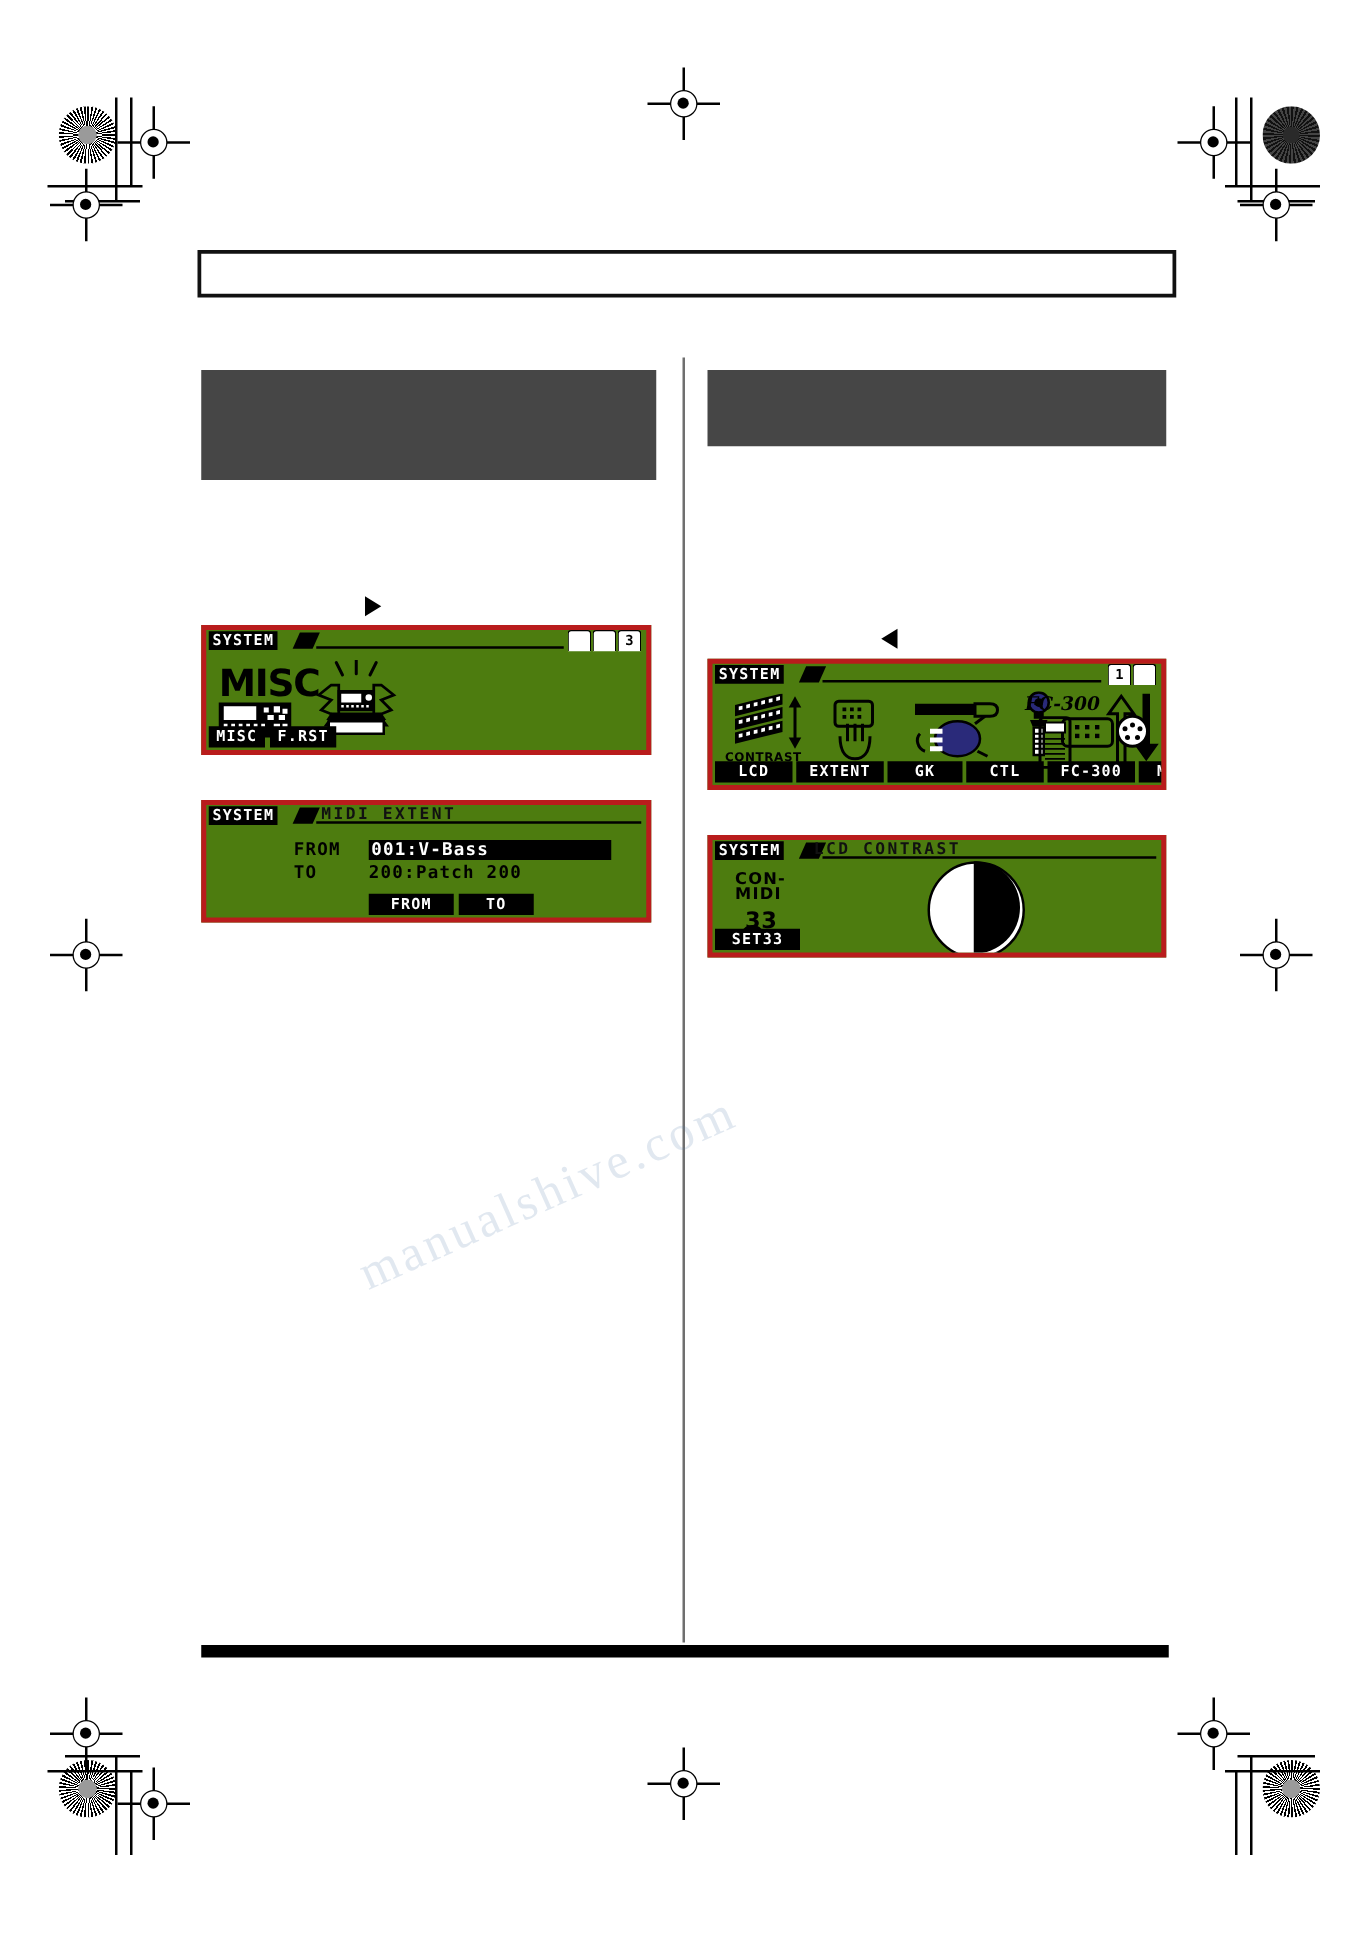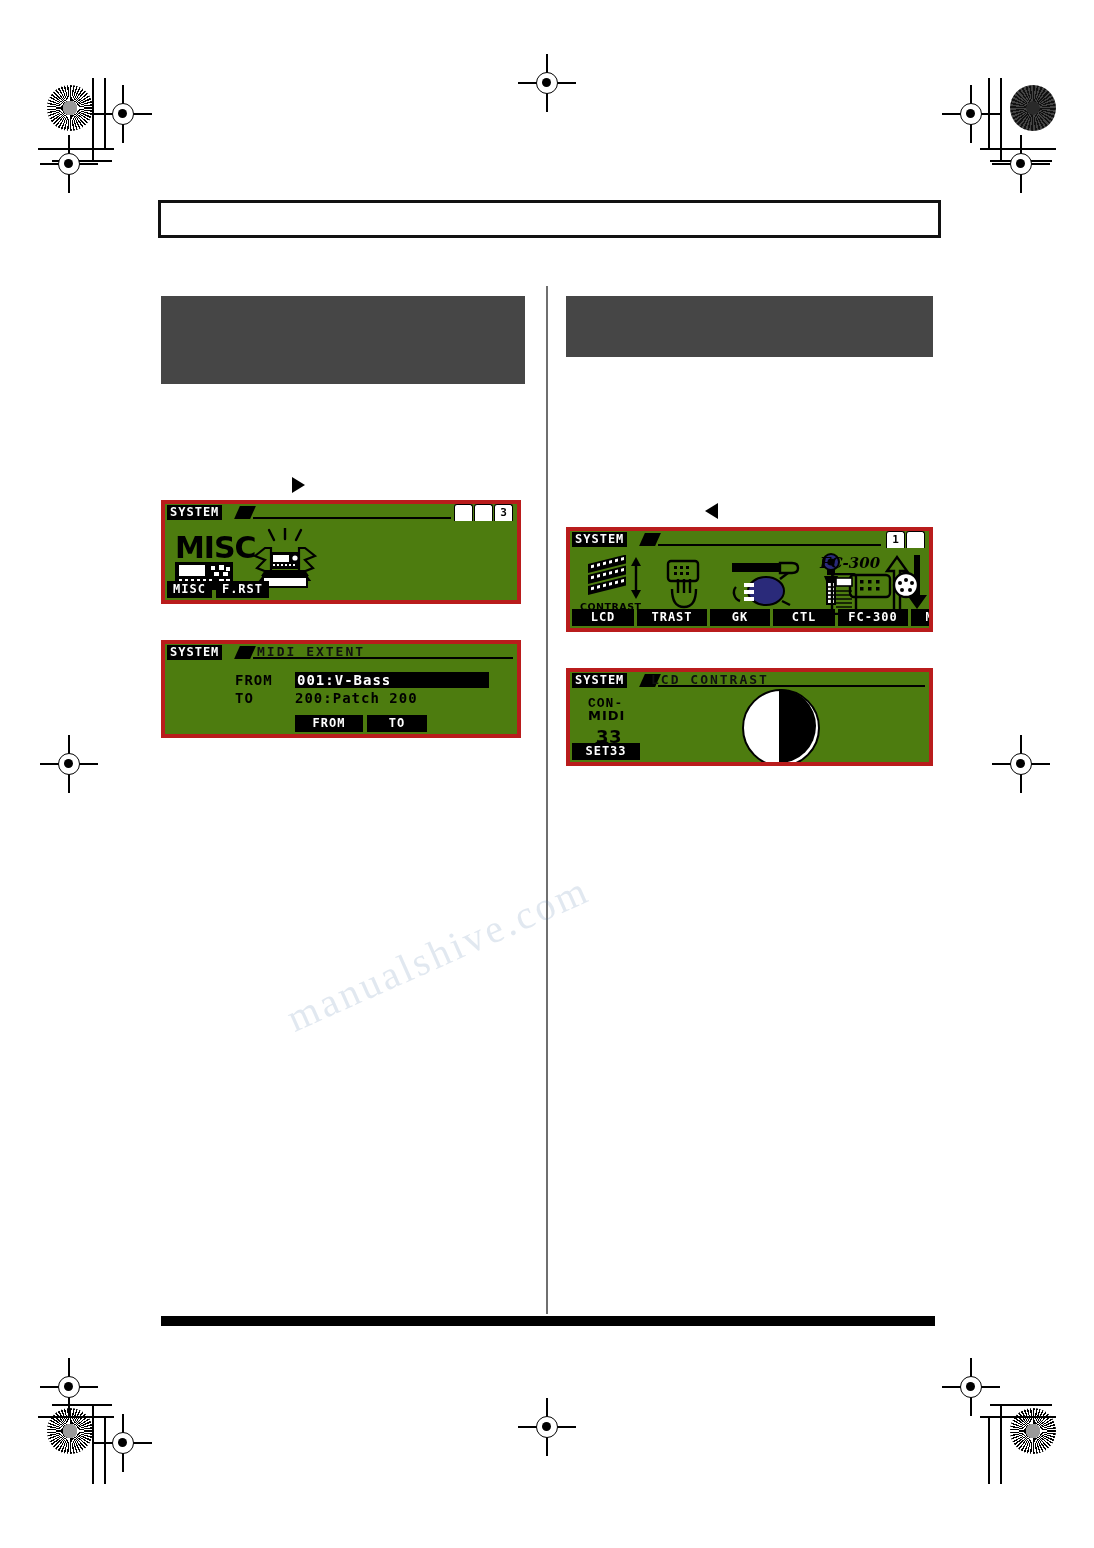--- a/index.html
+++ b/index.html
@@ -419,37 +419,37 @@
           <circle cx="24" cy="27" r="2"></circle>
         <circle cx="30" cy="30" r="2"></circle>
           <circle cx="20" cy="37" r="2"></circle>
         <circle cx="28" cy="37" r="2"></circle>
       </g>
     </svg>
   </div>
 
   <div class="softkeys" style="gap:3px;">
     <div class="sk" style="min-width:50px;">LCD</div>
-    <div class="sk" style="min-width:58px;">TRAST</div>
+    <div class="sk" style="min-width:58px;">EXTENT</div>
     <div class="sk" style="min-width:48px;">GK</div>
     <div class="sk" style="min-width:50px;">CTL</div>
     <div class="sk" style="min-width:58px;">FC-300</div>
     <div class="sk" style="min-width:50px;">MIDI</div>
   </div>
 </div>
 
 <div class="lcd" style="left:566px;top:668px;width:367px;height:98px;">
   <div class="lcd-title">
     <span class="tag">SYSTEM</span>
     <span class="slash" style="left:72px;"></span>
     <span class="subtitle" style="left:81px;">LCD CONTRAST</span>
     <span class="rule" style="left:88px;right:4px;"></span>
   </div>
 
-  <div class="iconlabel" style="left:18px;top:24px;font-size:13px;letter-spacing:1px;font-family:Liberation Mono, monospace;">CON-</div>
+  <div class="iconlabel" style="left:18px;top:24px;font-size:13px;letter-spacing:1px;">CON-</div>
   <div class="iconlabel" style="left:18px;top:36px;font-size:13px;letter-spacing:1px;">MIDI</div>
   <div class="iconlabel" style="left:26px;top:54px;font-size:18px;">33</div>
 
   <div class="knob" style="left:22px;top:68px;width:20px;height:20px;">
     <div class="ptr"></div>
   </div>
 
   <div class="contrast-circle" style="left:172px;top:17px;width:74px;height:74px;"></div>
   <div class="contrast-fill" style="left:209px;top:17px;width:37px;height:74px;border-radius:0 37px 37px 0;"></div>
 

